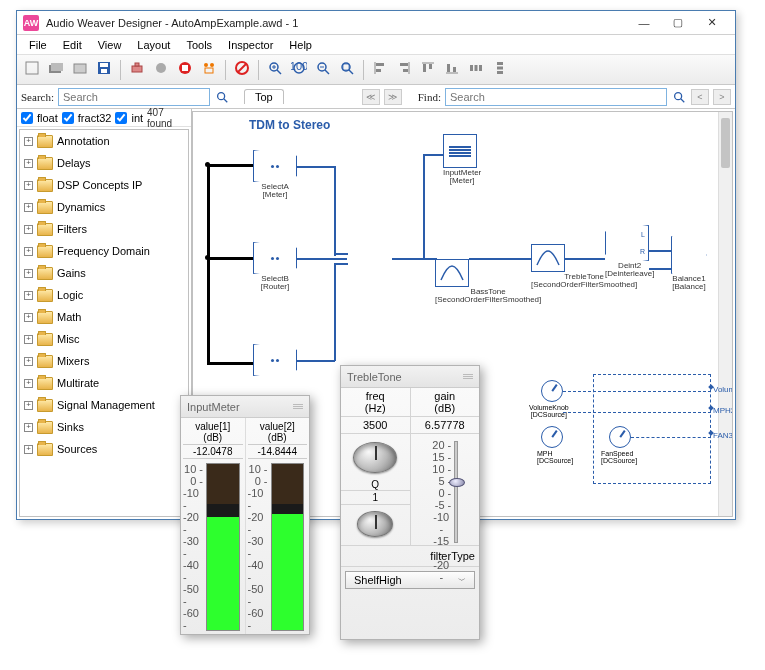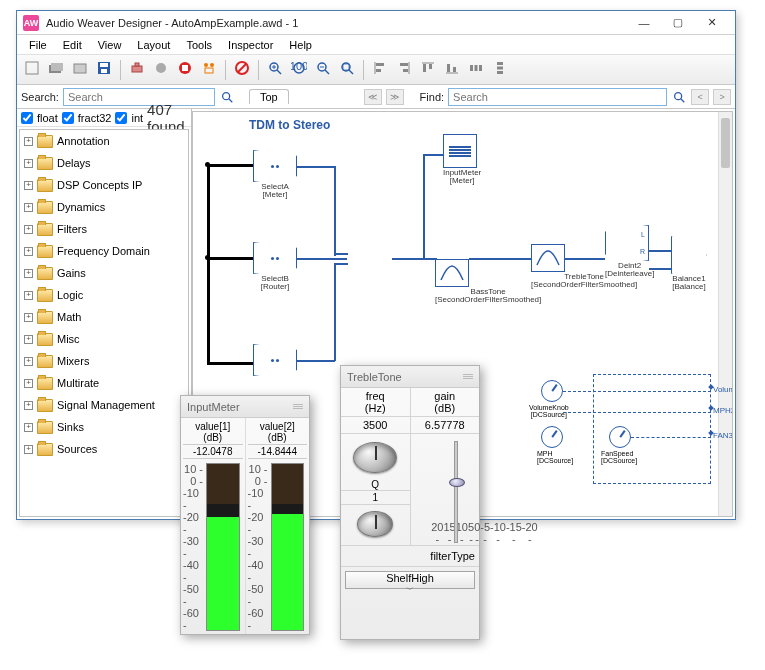--- a/index.html
+++ b/index.html
@@ -15,21 +15,21 @@
 
 .menubar { height: 20px; background: #fff; border-bottom: 1px solid #e0e0e0; display: flex; align-items: center; padding: 0 4px; }
 .menu-item { padding: 2px 8px; cursor: pointer; }
 
 .toolbar { height: 30px; background: linear-gradient(#fafafa,#ececec); border-bottom: 1px solid #c8c8c8; display: flex; align-items: center; padding: 0 4px; gap: 2px; }
 .tb-btn { width: 22px; height: 22px; display: flex; align-items: flex-start; justify-content: center; border: 1px solid transparent; border-radius: 2px; cursor: pointer; position: relative;}
 .tb-sep { width: 1px; height: 20px; background: #c0c0c0; margin: 0 3px; }
 .tb-btn svg { width: 16px; height: 16px; }
 
 .secondbar { height: 24px; background: #fff; border-bottom: 1px solid #c8c8c8; display: flex; align-items: center; padding: 0 4px; gap: 4px; }
-.search-lbl { color: #222; }
+.search-lbl { color: #222; font-family: Liberation Serif, serif; }
 .search-box { flex: 0 0 110px; height: 18px; border: 1px solid #7fb3e0; padding: 0 4px; background:#fff; }
 .search-icon { width:16px; height:16px; display:flex; align-items:center; justify-content:center; }
 .tab { border:1px solid #c0c0c0; border-bottom:none; padding:1px 10px; background:#fff; border-radius:3px 3px 0 0;}
 .nav-btn { width:18px; height:16px; background:#eee; border:1px solid #ccc; display:flex; align-items:center; justify-content:center; font-size:9px; color:#888; cursor:pointer;}
 
 .body-area { display:flex; height: calc(100% - 24px - 20px - 30px - 24px); }
 .sidebar { width: 175px; border-right:1px solid #c0c0c0; display:flex; flex-direction:column; }
 .filter-row { height:18px; display:flex; align-items:center; gap:4px; padding:0 4px; border-bottom:1px solid #e0e0e0;}
 .chk { width:12px; height:12px; }
 .tree { flex:1; overflow-y:auto; background:#fff; border:1px solid #c0c0c0; margin:2px; }
@@ -77,25 +77,25 @@
 .bar-bg { flex:1; background:linear-gradient(#3a2a1a 0%,#3a2a1a 24%,#1a1a1a 24%,#1a1a1a 100%); border:1px solid #888; position:relative; margin:2px 3px 2px 0;}
 .bar-fill { position:absolute; bottom:0; left:0; right:0; background:#2dff2d;}
 
 .treble-panel { left:340px; top:365px; width:140px; height:275px; }
 .tp-row { display:flex; border-bottom:1px solid #d4d4d4; }
 .tp-cell { flex:1; text-align:center; padding:2px 0; border-right:1px solid #d4d4d4;}
 .tp-cell:last-child{border-right:none;}
 .knob { width:44px; height:44px; border-radius:50%; background:radial-gradient(circle at 35% 30%,#fafafa,#b8b8b8 55%,#6f6f6f); border:1px solid #777; margin:6px auto; position:relative; box-shadow:inset 0 3px 5px rgba(0,0,0,0.3),0 1px 2px rgba(0,0,0,0.4);}
 .knob::after{content:"";position:absolute;left:50%;top:3px;width:2px;height:14px;background:#333;transform-origin:bottom center;}
 .slider-wrap { display:flex; align-items:stretch; justify-content:center; height:112px; gap:3px; padding:3px 0;}
-.slider-ticks{ display:flex; flex-direction:row; justify-content:space-between; font-size:8px; color:#555; align-items:flex-end; width:20px;}
+.slider-ticks{ display:flex; flex-direction:column; justify-content:space-between; font-size:8px; color:#555; align-items:flex-end; width:20px;}
 .slider-track{ width:4px; background:#ccc; border:1px solid #999; position:relative; margin:2px 0;}
 .slider-thumb{ position:absolute; left:-6px; width:16px; height:9px; background:radial-gradient(circle at 40% 30%,#eef,#88a); border:1px solid #557; border-radius:50%;}
 .filter-type{ padding:4px; text-align:right; border-bottom:1px solid #d4d4d4;}
-.dropdown { margin:4px; height:18px; border:1px solid #a5a5a5; background:linear-gradient(#fdfdfd,#e8e8e8); display:flex; align-items:center; padding:0 8px; justify-content:space-between; cursor:pointer;flex-direction:column;}
+.dropdown { margin:4px; height:18px; border:1px solid #a5a5a5; background:linear-gradient(#fdfdfd,#e8e8e8); display:flex; align-items:center; padding:0 8px; justify-content:space-between; cursor:pointer;}
 .dropdown .chev{ font-size:8px; color:#555;}
 
 .ctrl-title{ position:absolute; color:#2a5caa; font-size:11px; text-align:center;}
 .dashed-box{ position:absolute; border:1px dashed #2a5caa; }
 .out-lbl{ position:absolute; font-size:8px; color:#2a5caa; }
 </style>
 </head>
 <body>
 
 <div class="window">
@@ -278,21 +278,21 @@
 
   <div class="body-area">
     <div class="sidebar">
       <div class="filter-row">
         <input type="checkbox" class="chk" checked="" style="">
           <span>float</span>
         <input type="checkbox" class="chk" checked="" style="">
           <span>fract32</span>
         <input type="checkbox" class="chk" checked="" style="">
           <span>int</span>
-        <span style="margin-left:auto;font-size:15px;color:#333">407 found</span>
+        <span style="margin-left:auto;font-size:10px;color:#333">407 found</span>
       </div>
       <div class="tree" id="tree">
           <div class="tree-row">
             <div class="expander">+</div>
             <div class="folder-icon"></div>
             <span>Annotation</span>
           </div>
           <div class="tree-row">
             <div class="expander">+</div>
             <div class="folder-icon"></div>

